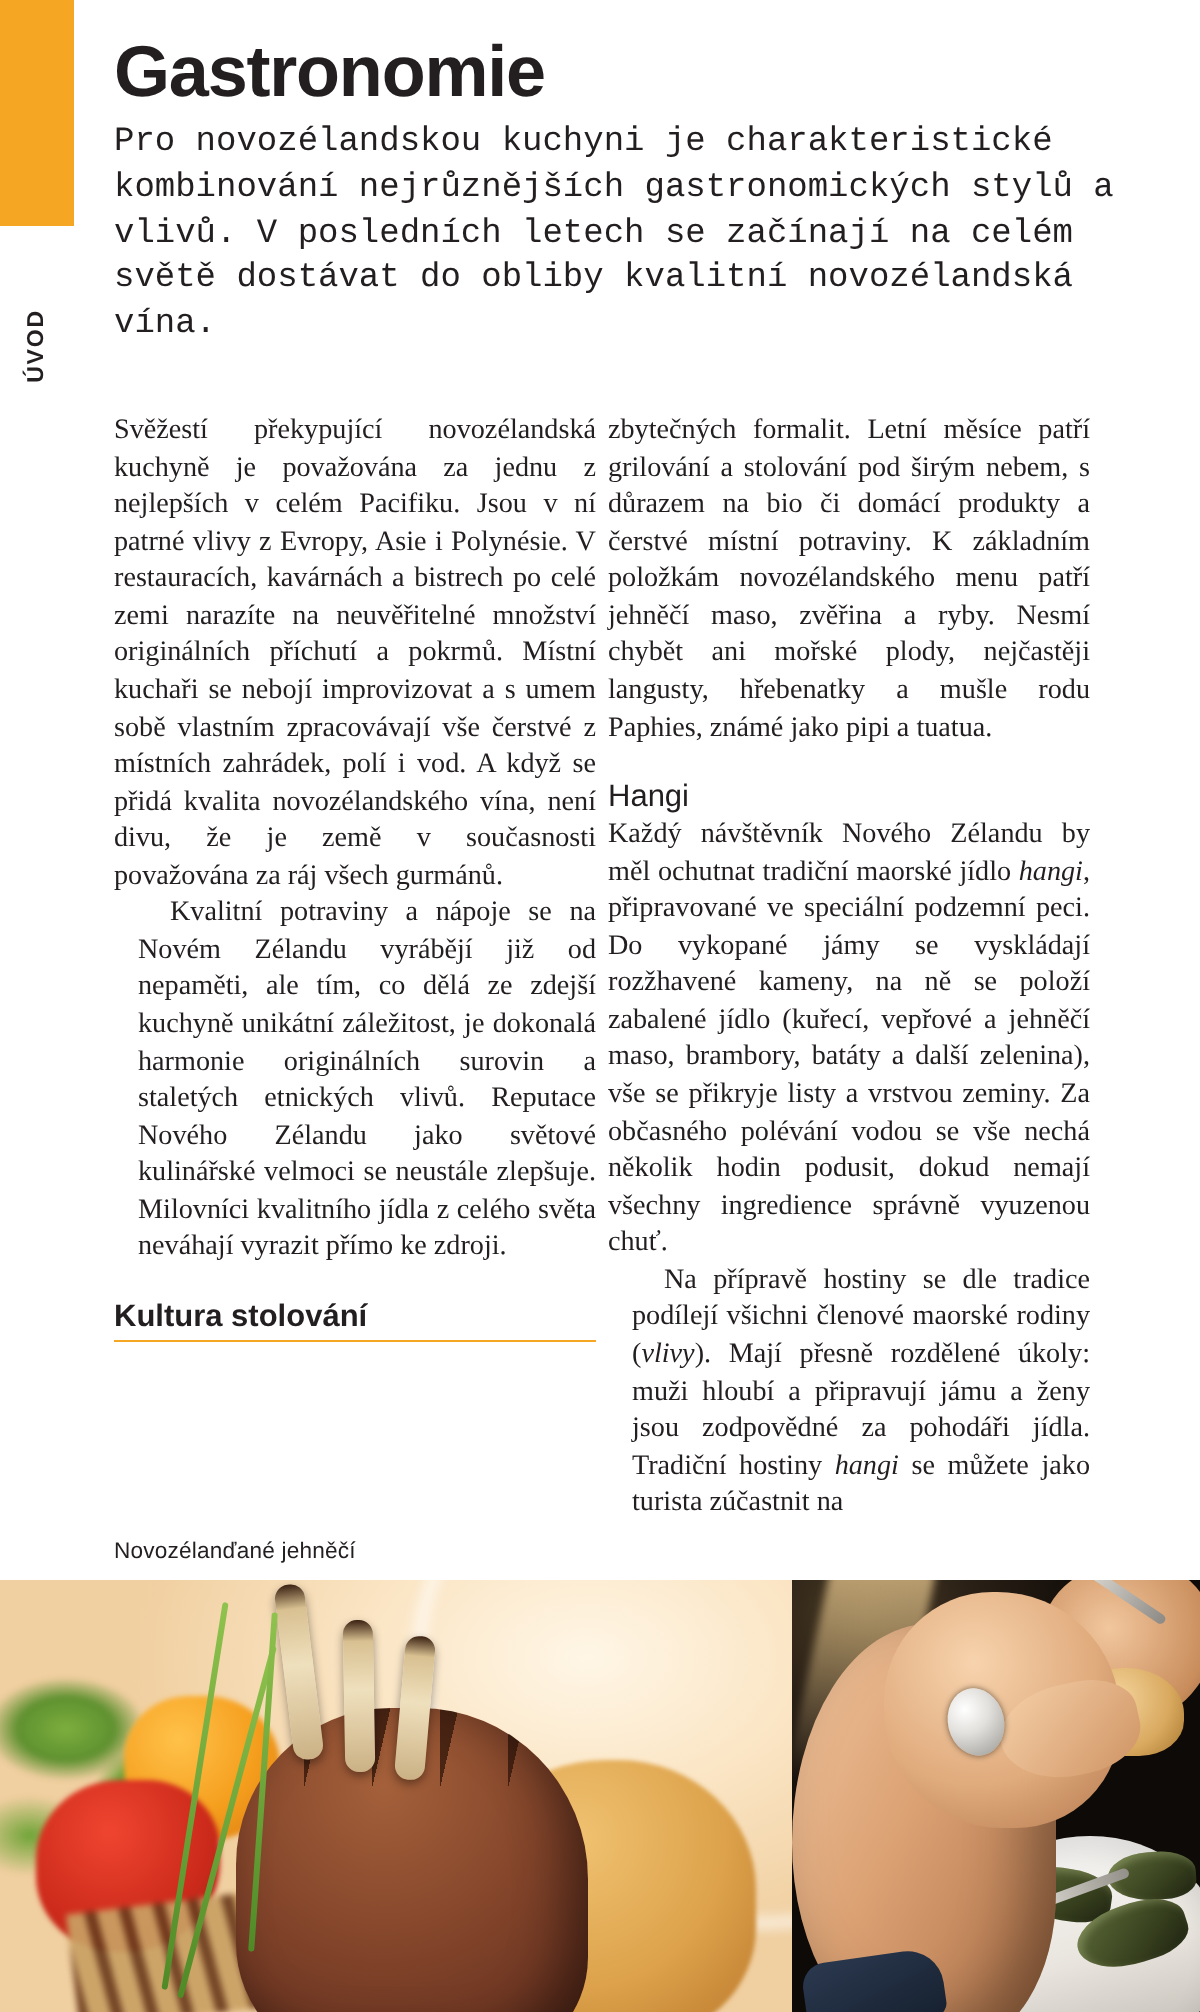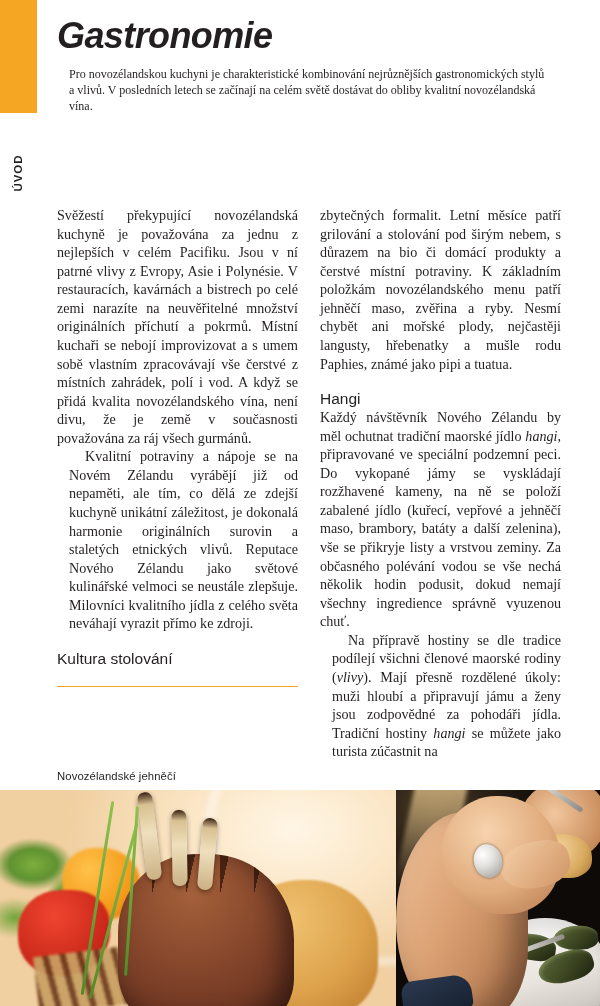--- a/index.html
+++ b/index.html
@@ -62,41 +62,40 @@
     margin: 0 0 6px 0;
   }
   .chapter-title {
     font-family: "Liberation Sans", sans-serif;
     font-size: 36px;
     font-weight: 700;
     color: #231f20;
     line-height: 1.0;
     letter-spacing: -0.6px;
     margin: 0 0 7px 0;
-    font-style: italic;
   }
   .standfirst {
-    font-family: Liberation Serif, serif;
-    font-size: 12px;
+    font-family: Liberation Mono, monospace;
+    font-size: 17px;
     font-weight: 400;
     color: #231f20;
     line-height: 1.34;
-    margin: 12px;
+    margin: 0;
     max-width: 500px;
   }
 
   
   .body-columns {
     position: absolute;
     left: 57px;
     top: 206px;
     width: 505px;
     height: 552px;
     display: flex;
-    gap: 22px;
+    gap: 6px;
   }
   .col {
     width: 241px;
     position: relative;
   }
   .col p {
     margin: 0;
     font-family: "Liberation Serif", serif;
     font-size: 14.1px;
     line-height: 1.318;
@@ -108,25 +107,25 @@
   .col p.indent {
     text-indent: 16px;
     margin-left: 12px;
   }
   .col p em { font-style: italic; }
 
   
   h2.sub-heading-rule {
     font-family: "Liberation Sans", sans-serif;
     font-size: 15.5px;
-    font-weight: 400;
+    font-weight: 700;
     color: #231f20;
     margin: 17px 0 0 0;
     line-height: 1.1;
-    padding-bottom: 19px;
+    padding-bottom: 3px;
     border-bottom: 1.4px solid #f5a623;
   }
   h2.sub-heading-plain {
     font-family: "Liberation Sans", sans-serif;
     font-size: 15.5px;
     font-weight: 400;
     color: #231f20;
     margin: 17px 0 1px 0;
     line-height: 1.1;
   }
@@ -354,21 +353,21 @@
 
   <div class="col">
     <p>zbytečných formalit. Letní měsíce patří grilování a stolování pod širým nebem, s důrazem na bio či domácí produkty a čerstvé místní potraviny. K základním položkám novozélandského menu patří jehněčí maso, zvěřina a ryby. Nesmí chybět ani mořské plody, nejčastěji langusty, hřebenatky a mušle rodu Paphies, známé jako pipi a tuatua.</p>
     <h2 class="sub-heading-plain">Hangi</h2>
     <p><span>Každý návštěvník Nového Zélandu by měl ochutnat tradiční maorské jídlo </span><em>hangi</em><span>, připravované ve speciální podzemní peci. Do vykopané jámy se vyskládají rozžhavené kameny, na ně se položí zabalené jídlo (kuřecí, vepřové a jehněčí maso, brambory, batáty a další zelenina), vše se přikryje listy a vrstvou zeminy. Za občasného polévání vodou se vše nechá několik hodin podusit, dokud nemají všechny ingredience správně vyuzenou chuť.</span></p>
     <p class="indent"><span>Na přípravě hostiny se dle tradice podílejí všichni členové maorské rodiny (</span><em>vlivy</em><span>). Mají přesně rozdělené úkoly: muži hloubí a připravují jámu a ženy jsou zodpovědné za pohodáři jídla. Tradiční hostiny </span><em>hangi</em><span> se můžete jako turista zúčastnit na</span></p>
   </div>
 
 </div>
 
-<div class="figure-caption">Novozélandské jehněčí</div>
+<div class="figure-caption">Novozélanďané jehněčí</div>
 
 <div class="photo-strip">
 
   <div class="photo photo-lamb">
     <div class="plate"></div>
     <div class="plate-rim"></div>
     <div class="greens"></div>
     <div class="veg-orange"></div>
     <div class="veg-red"></div>
     <div class="roast-right"></div>

